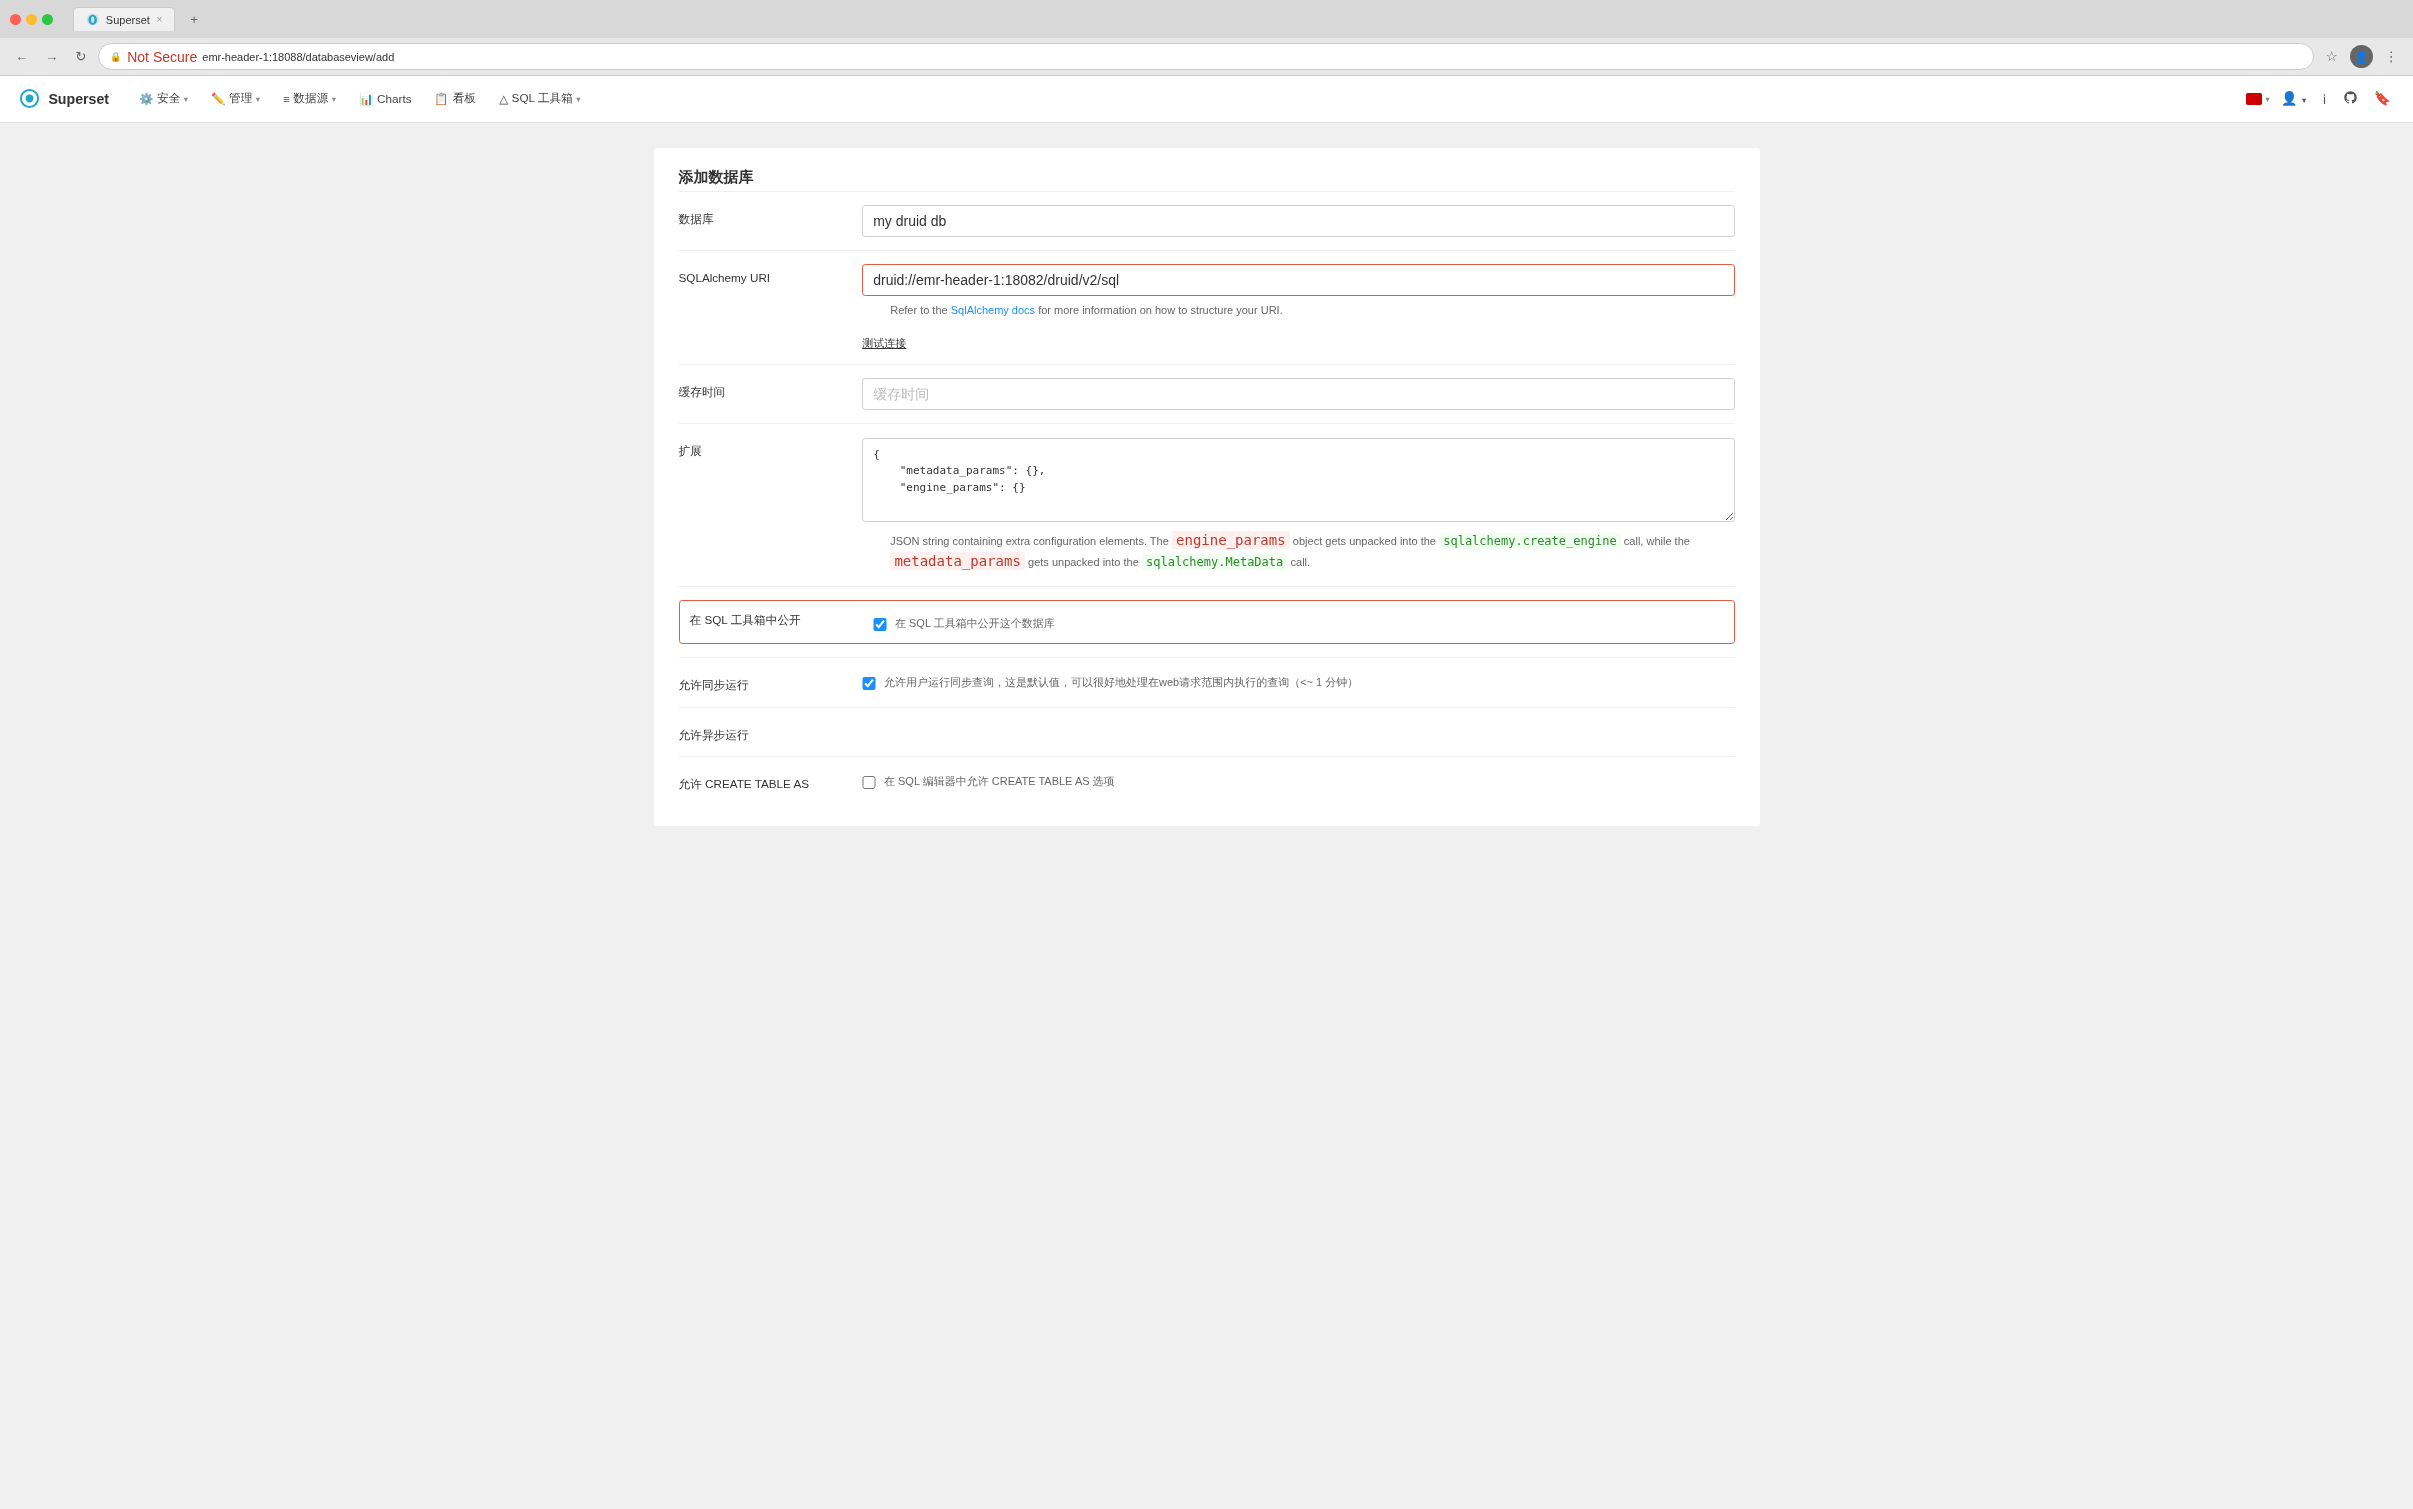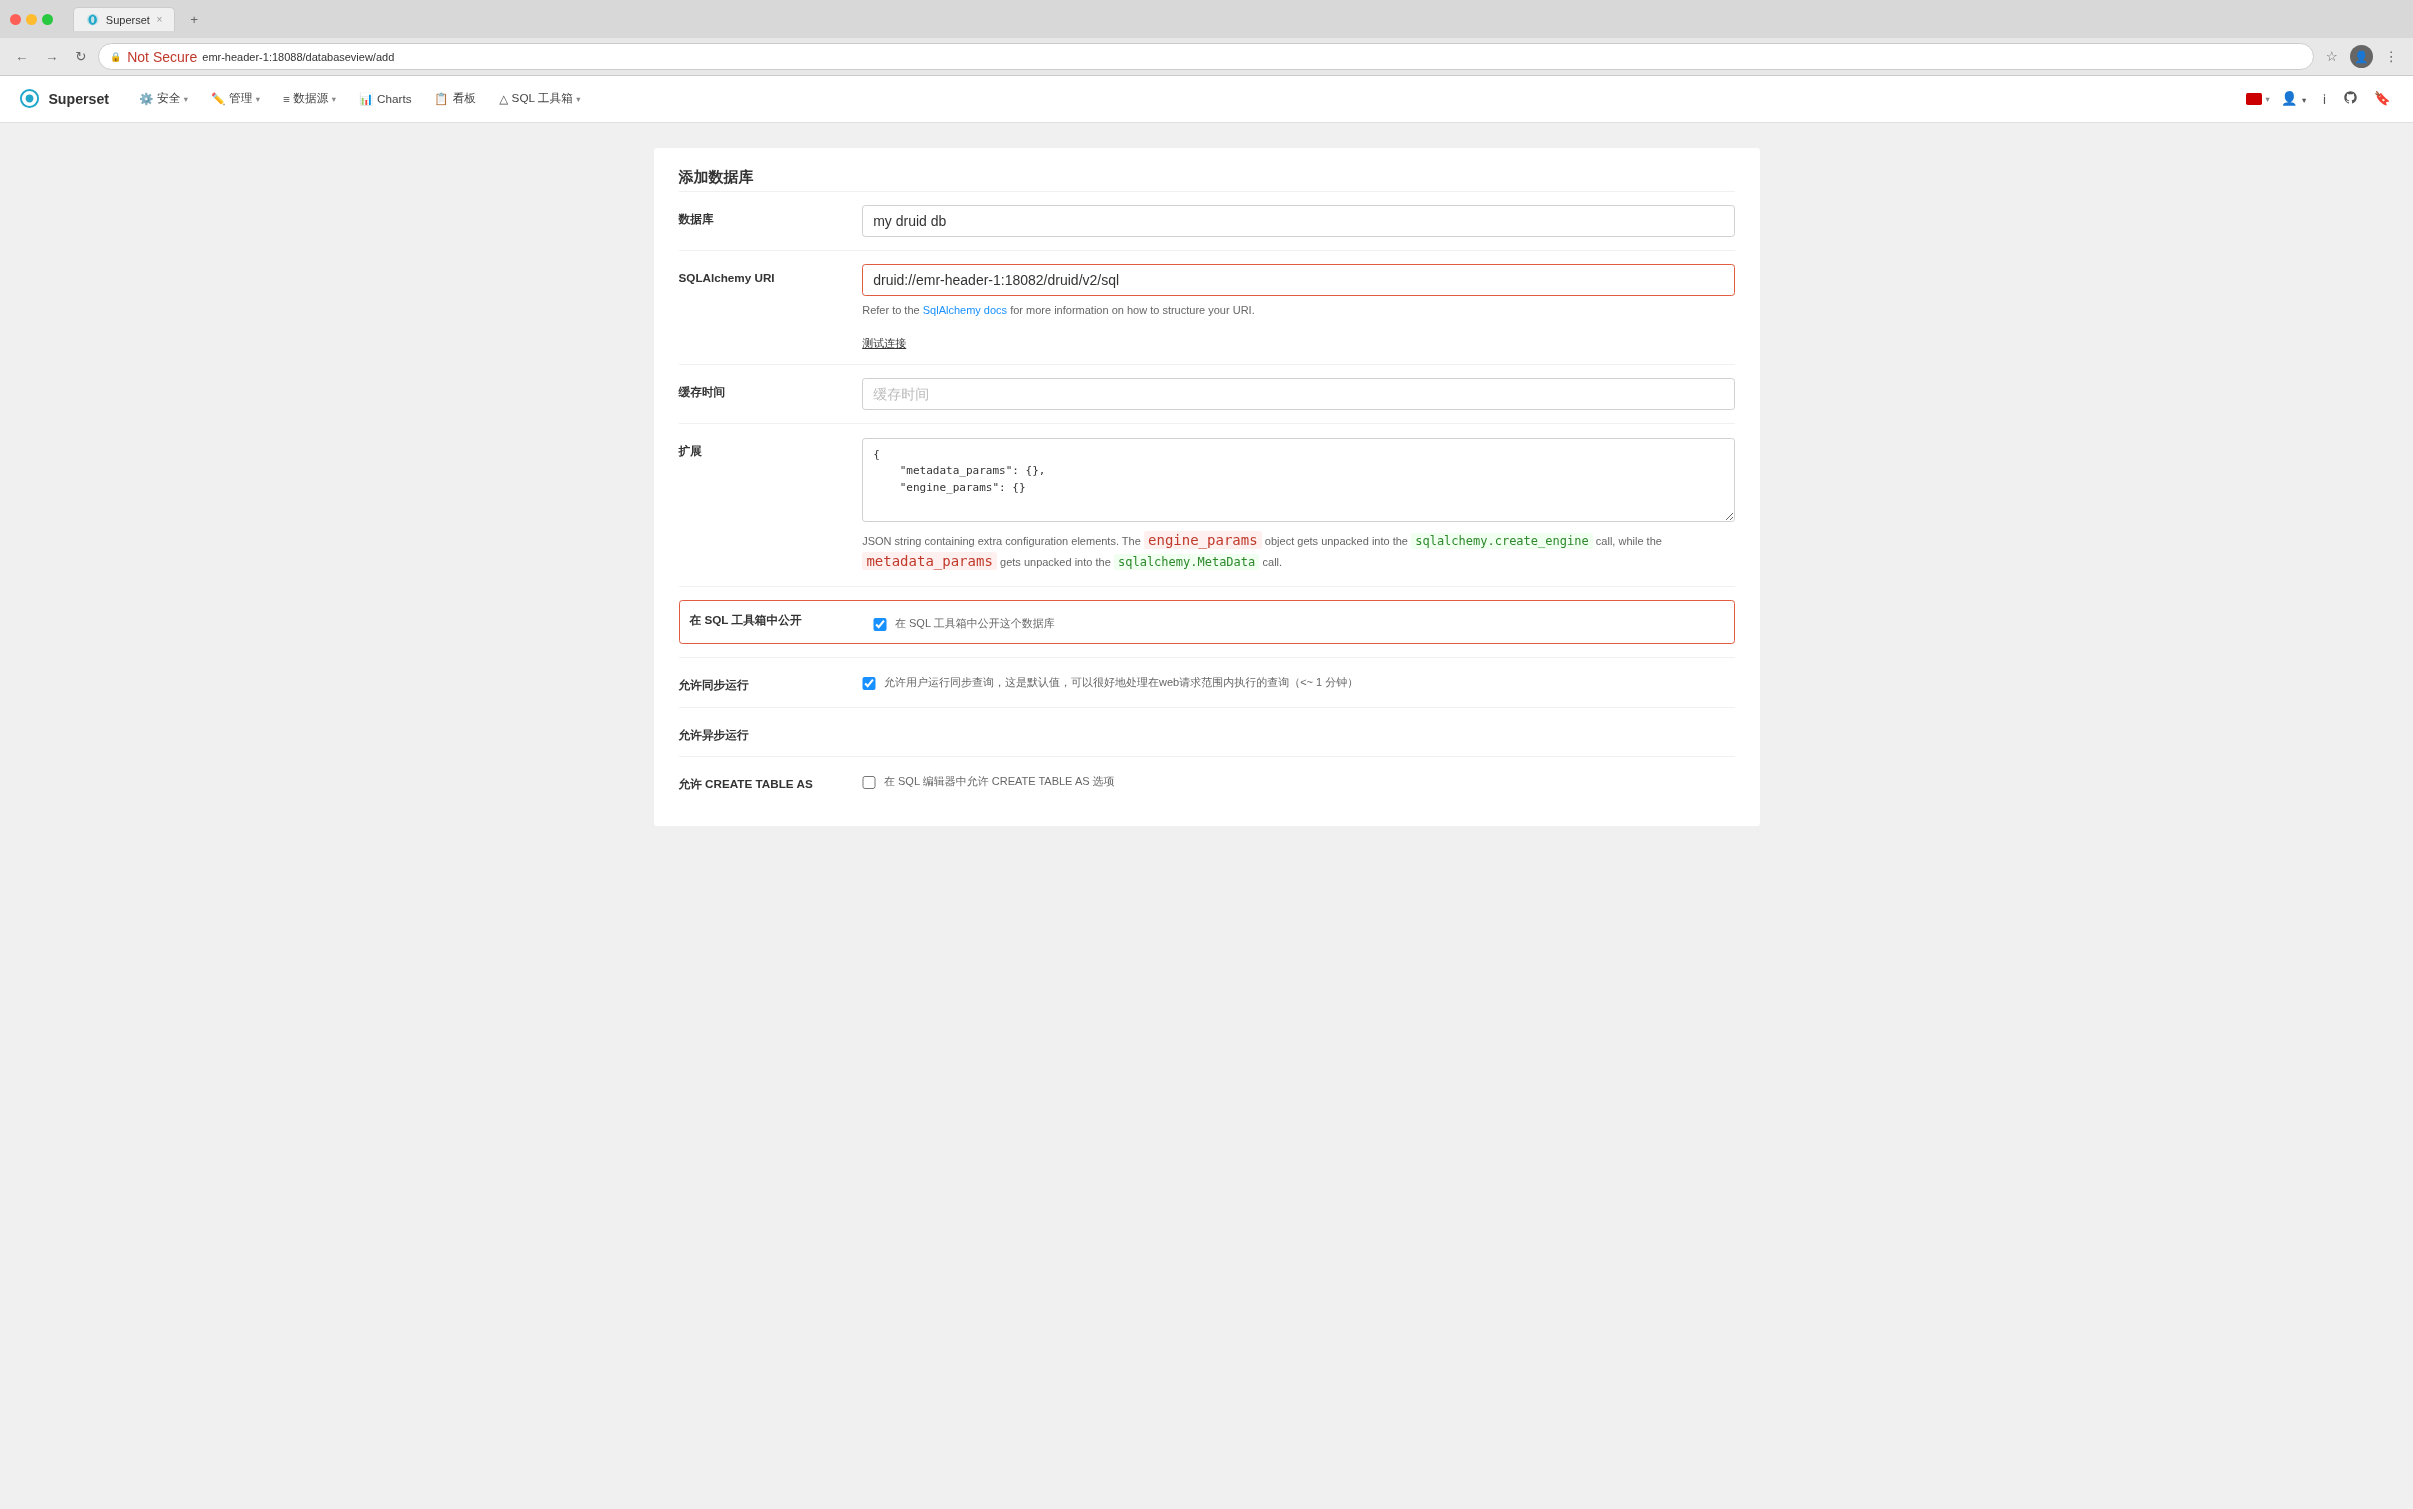--- a/index.html
+++ b/index.html
@@ -38,28 +38,28 @@
     .flag-btn { display: flex; align-items: center; gap: 3.3px; cursor: pointer; background: none; border: none; font-size: 11.7px; }
     .flag-icon { width: 16.7px; height: 11.7px; background: #cc0000; border-radius: 1.7px; }
     .icon-btn { background: none; border: none; cursor: pointer; color: #555; font-size: 13.4px; padding: 5px; }
 
     
     .page-content { padding: 25px 33px; max-width: 1172px; margin: 0 auto; }
     .form-container { background: white; border-radius: 3.3px; padding: 20px 25px; }
     .form-title { font-size: 15px; font-weight: 600; color: #333; margin-bottom: 4px; }
 
     .form-row { display: flex; border-top: 0.8px solid #f0f0f0; padding: 13.4px 0; align-items: flex-start; gap: 16.7px; }
-    .form-label { width: 167px; min-width: 167px; font-size: 11.7px; color: #333; padding-top: 6.7px; font-weight: 700; }
+    .form-label { width: 167px; min-width: 167px; font-size: 11.7px; color: #333; padding-top: 6.7px; font-weight: 400; }
     .form-field { flex: 1; }
 
     .form-input { width: 100%; border: 0.8px solid #d0d0d0; border-radius: 3.3px; padding: 6.7px 10px; font-size: 14px; color: #333; outline: none; }
     .form-input.highlighted { border: 1.7px solid #e05c40; border-radius: 3.3px; }
     .form-input::placeholder { color: #bbb; }
 
-    .help-text { font-size: 11px; color: #666; margin-top: 6.7px; line-height: 1.5; }
+    .help-text { font-size: 11px; color: #666; margin-top: 6.7px; line-height: 1.5; margin-left: 28px; }
     .help-link { color: #1890ff; text-decoration: none; }
 
     .test-link { color: #333; font-size: 11px; cursor: pointer; margin-top: 8.4px; display: inline-block; }
 
     .textarea-field { width: 100%; border: 0.8px solid #d0d0d0; border-radius: 3.3px; padding: 8.4px 10px; font-size: 11px; color: #333; font-family: monospace; height: 84px; resize: vertical; outline: none; line-height: 1.5; }
 
     .checkbox-row { display: flex; align-items: flex-end; gap: 8.4px; margin-top: 3.3px; }
     .checkbox-input { width: 13.4px; height: 13.4px; margin-top: 1.7px; accent-color: #1890ff; cursor: pointer; }
     .checkbox-label { font-size: 11px; color: #666; }
 

